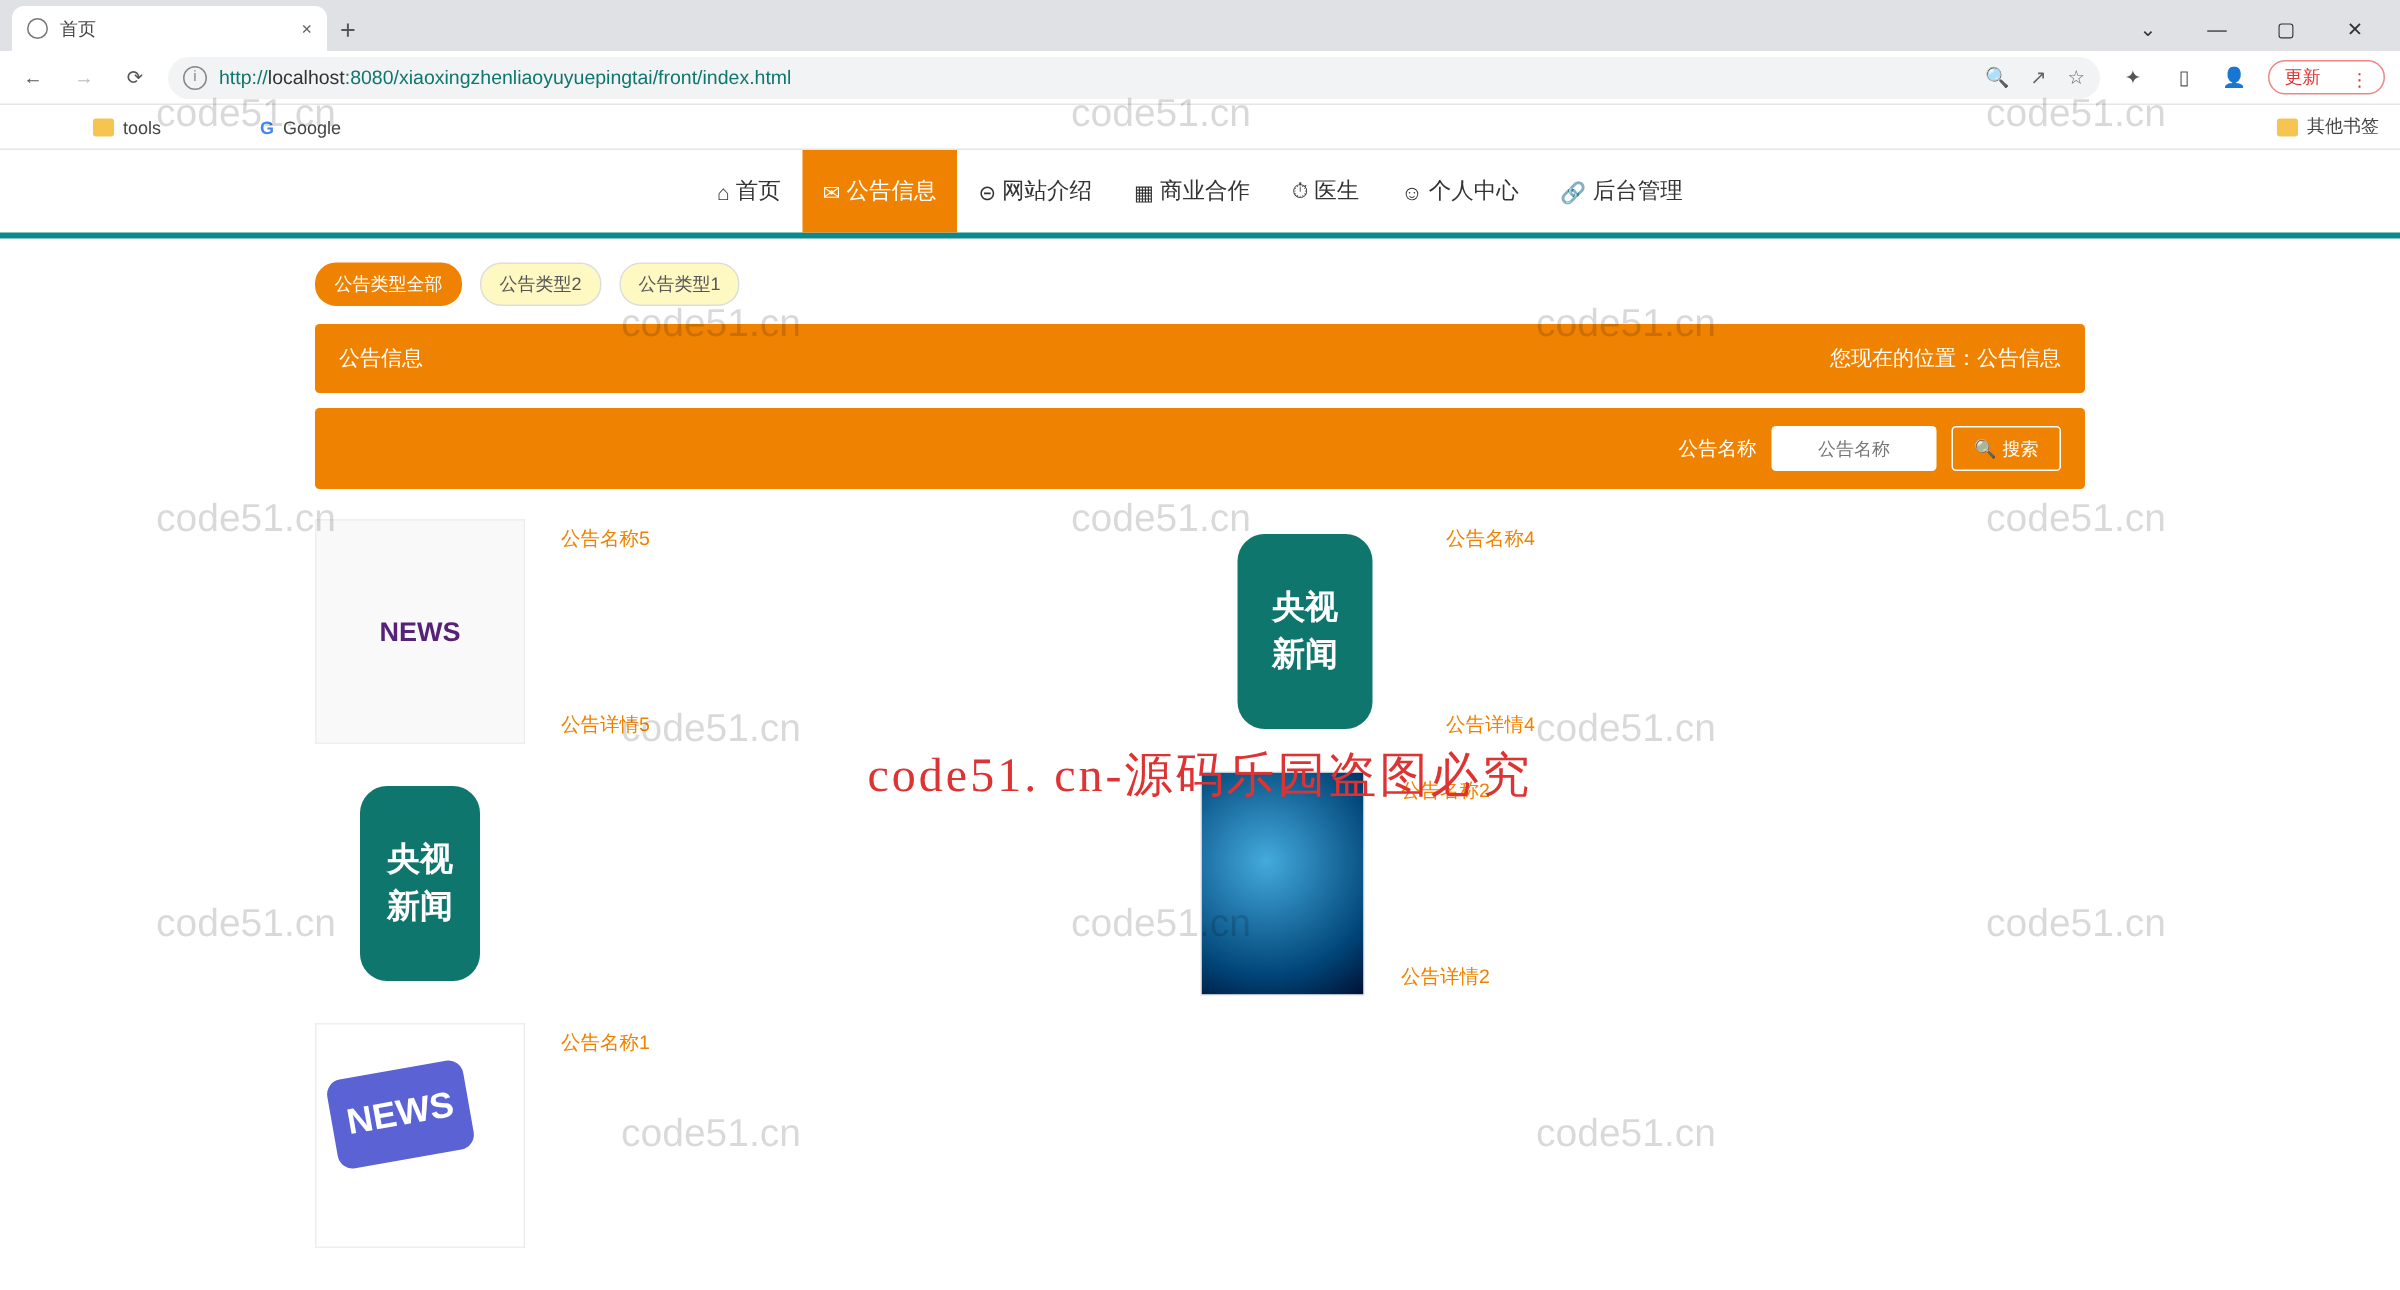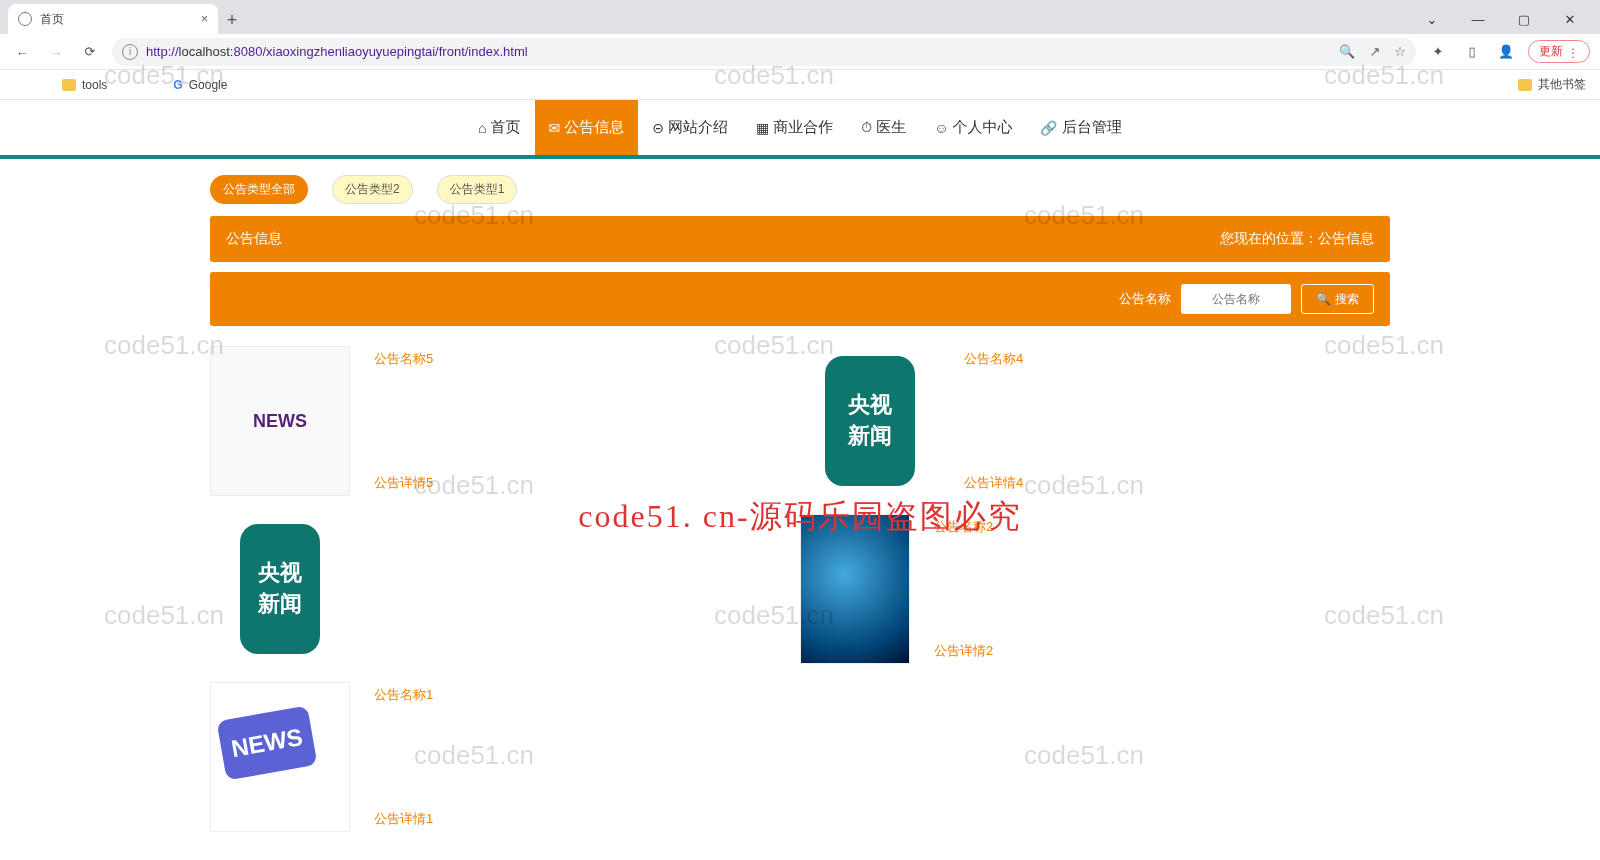--- a/index.html
+++ b/index.html
@@ -13,40 +13,40 @@
   .tab .close-x { margin-left: auto; color: #666; cursor: pointer; }
   .new-tab { width: 28px; height: 28px; display: flex; align-items: center; justify-content: center; color: #555; font-size: 18px; cursor: pointer; }
   .win-controls { margin-left: auto; display: flex; align-items: center; gap: 2px; }
   .win-btn { width: 44px; height: 30px; display: flex; align-items: center; justify-content: center; color: #333; cursor: pointer; font-size: 13px; }
   .url-row { display: flex; align-items: center; background: #fff; height: 36px; padding: 0 10px; gap: 10px; border-bottom: 1px solid #e5e5e5; }
   .nav-btn { width: 24px; height: 24px; display: flex; align-items: center; justify-content: center; color: #555; cursor: pointer; }
   .nav-btn.disabled { color: #bbb; }
   .url-input-wrap { flex: 1; display: flex; align-items: center; background: #f1f3f4; border-radius: 20px; height: 28px; padding: 0 10px; gap: 8px; font-size: 13px; }
   .url-info-icon { width: 16px; height: 16px; border: 1px solid #888; border-radius: 50%; display: flex; align-items: center; justify-content: center; font-size: 10px; color: #888; }
   .url-text { color: #333; }
-  .url-text .grey { color: #4c1d95; margin-top: 23px; }
+  .url-text .grey { color: #0f766e; margin-top: 23px; }
   .url-right { margin-left: auto; display: flex; gap: 14px; color: #666; }
   .ext-row { display: flex; align-items: center; gap: 10px; }
-  .update-btn { border: 1px solid #e88; color: #d33; border-radius: 20px; padding: 2px 10px; display: flex; align-items: flex-end; gap: 4px; font-size: 12px; cursor: pointer; }
+  .update-btn { border: 1px solid #e88; color: #d33; border-radius: 20px; padding: 2px 10px; display: flex; align-items: flex-end; gap: 20px; font-size: 12px; cursor: pointer; }
   .bm-bar { display: flex; align-items: center; background: #fff; height: 30px; padding: 0 14px; gap: 18px; border-bottom: 1px solid #e5e5e5; font-size: 12px; color: #444; }
   .bm-item { display: flex; align-items: center; gap: 6px; cursor: pointer; padding-left: 48px; }
   .folder-ic { width: 14px; height: 12px; background: #f5c451; border-radius: 2px; }
   .g-ic { font-weight: bold; color: #4285f4; }
   .bm-right { margin-left: auto; display: flex; align-items: center; gap: 6px; }
 
   
   .page { position: relative; }
   .top-nav { display: flex; justify-content: center; border-bottom: 4px solid #0a8a8a; background: #fff; }
   .top-nav ul { display: flex; list-style: none; }
   .top-nav li { display: flex; align-items: center; gap: 4px; padding: 18px 14px; font-size: 15px; color: #333; cursor: pointer; }
   .top-nav li.active { background: #ef8200; color: #fff; }
   .nav-ic { font-size: 14px; }
 
   .content-wrap { max-width: 1200px; margin: 16px auto 0 auto; padding: 0 10px; }
-  .pills { display: flex; gap: 24px; margin-bottom: 12px; }
+  .pills { display: flex; gap: 12px; margin-bottom: 12px; }
   .pill { border: 1px solid #ddd; border-radius: 14px; padding: 5px 12px; font-size: 12px; color: #555; background: #fef9c3; cursor: pointer; }
   .pill.active { background: #ef8200; color: #fff; border-color: #ef8200; }
 
   .banner { background: #ef8200; color: #fff; border-radius: 3px; padding: 14px 16px; display: flex; justify-content: space-between; font-size: 14px; margin-bottom: 10px; }
   .search-bar { background: #ef8200; border-radius: 3px; padding: 12px 16px; display: flex; justify-content: flex-end; align-items: center; gap: 10px; color: #fff; font-size: 13px; margin-bottom: 20px; }
   .search-bar input { border: none; border-radius: 3px; height: 30px; width: 110px; text-align: center; font-size: 12px; }
   .search-btn { background: #fff; color: #ef8200; border-radius: 3px; height: 30px; padding: 0 14px; display: flex; align-items: center; gap: 4px; cursor: pointer; font-size: 12px; border: 1px solid #e67300; }
   .search-btn.alt { background: #ef8200; color: #fff; border: 1px solid #fff; }
 
   .list { display: flex; flex-wrap: wrap; }
@@ -208,21 +208,20 @@
         <div class="thumb thumb-globe" style="width:110px;height:150px;"></div>
         <div class="meta">
           <a href="#">公告名称2</a>
           <a href="#">公告详情2</a>
         </div>
       </div>
       <div class="list-col">
         <div class="thumb thumb-newsblue"></div>
         <div class="meta">
           <a href="#">公告名称1</a>
-          <a href="#">公告详情1</a>
         </div>
       </div>
     </div>
   </div>
 
   <div class="wm-red">code51. cn-源码乐园盗图必究</div>
   <div class="wm" style="top:-40px; left:80px;">code51.cn</div>
   <div class="wm" style="top:-40px; left:690px;">code51.cn</div>
   <div class="wm" style="top:-40px; left:1300px;">code51.cn</div>
   <div class="wm" style="top:100px; left:390px;">code51.cn</div>

